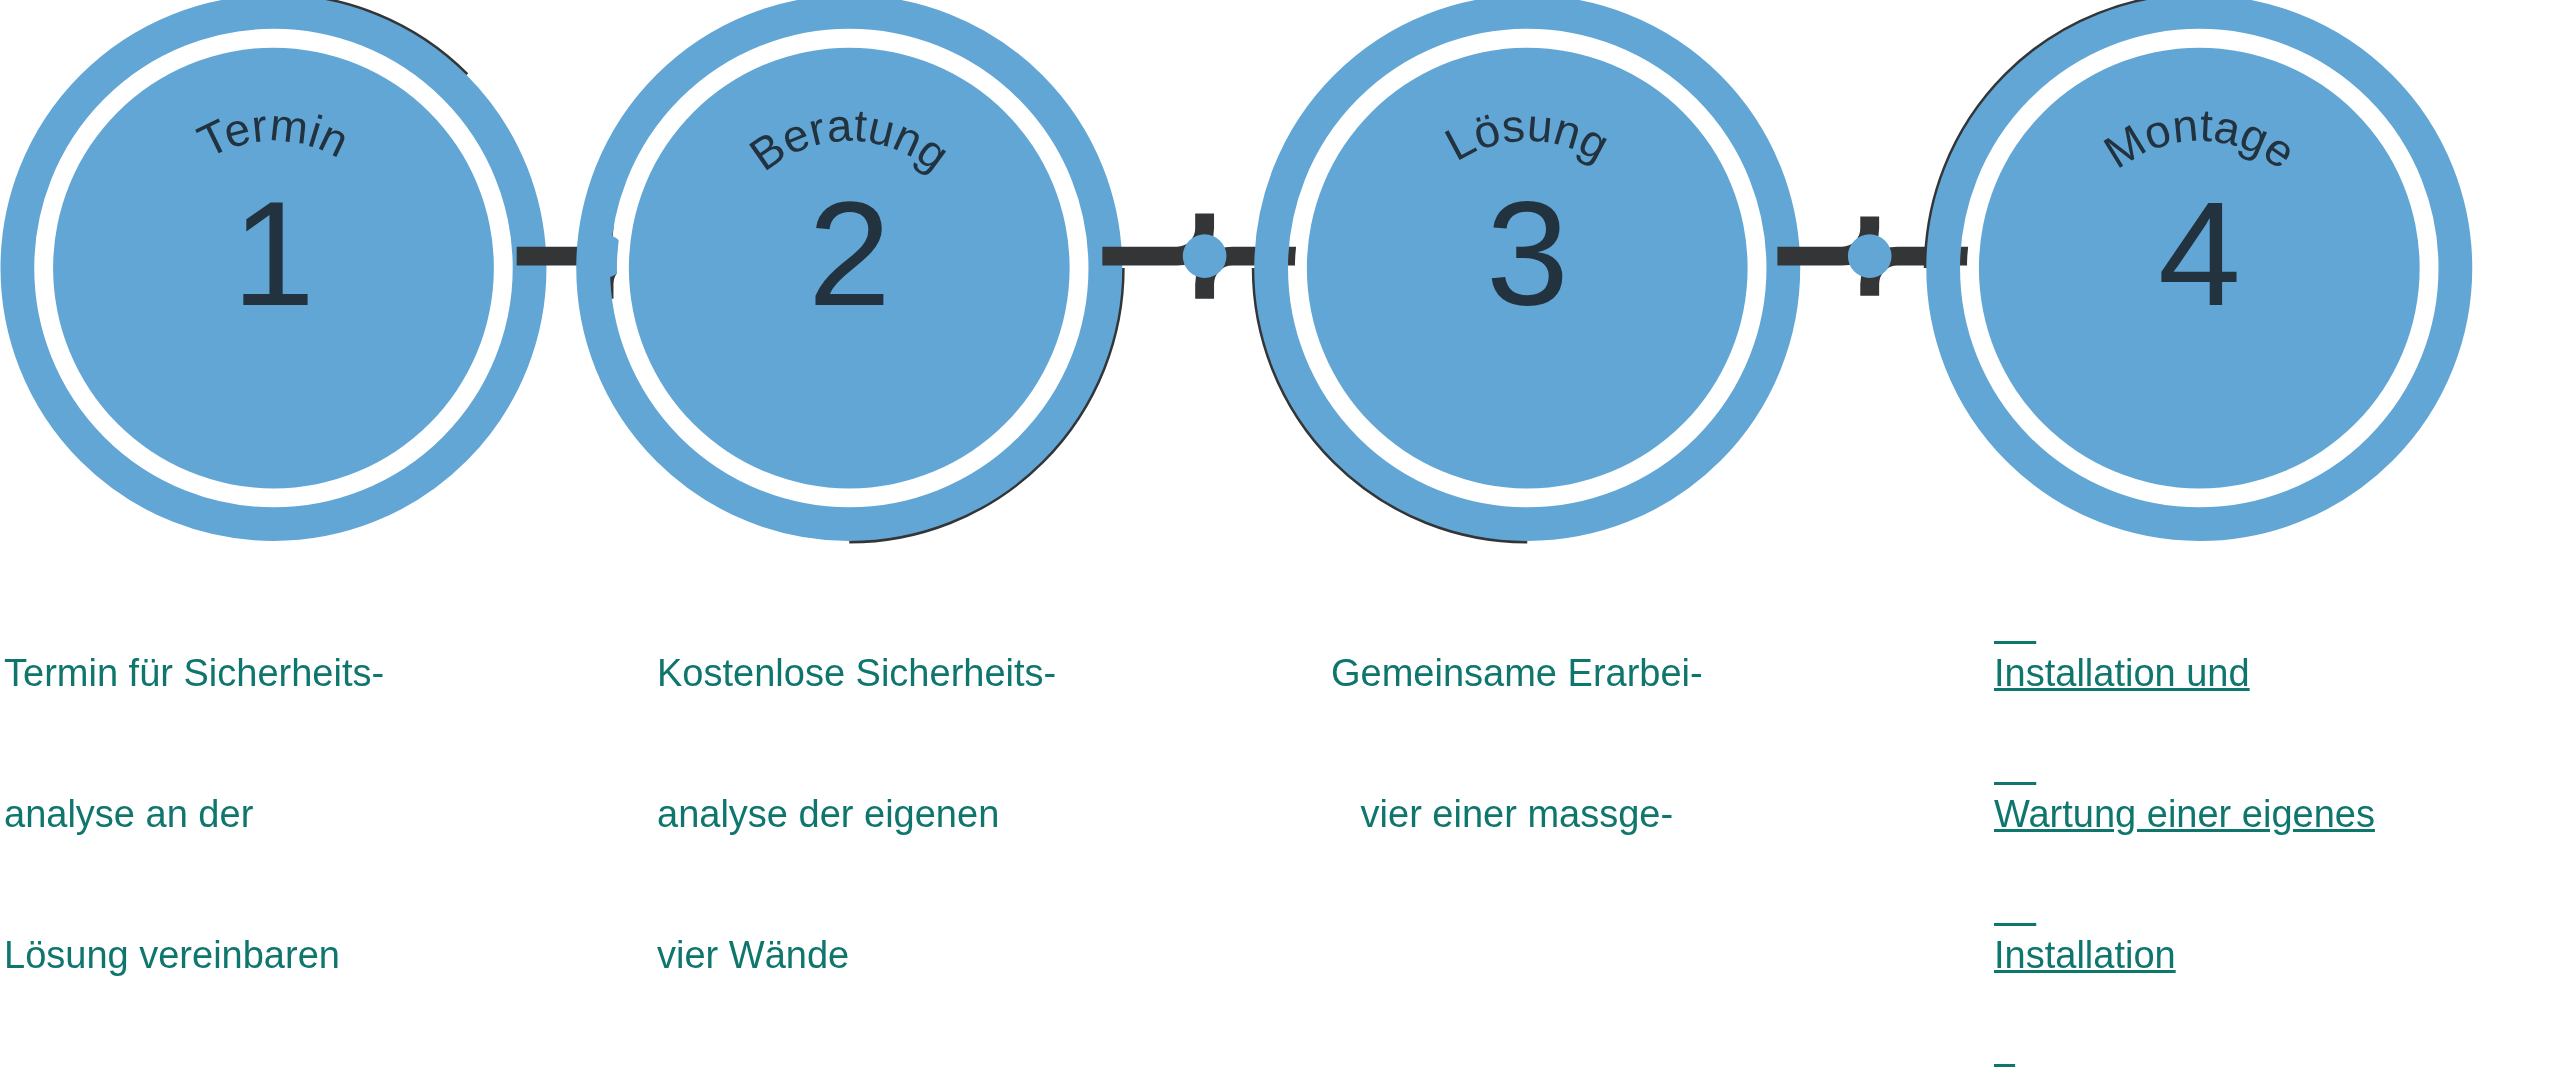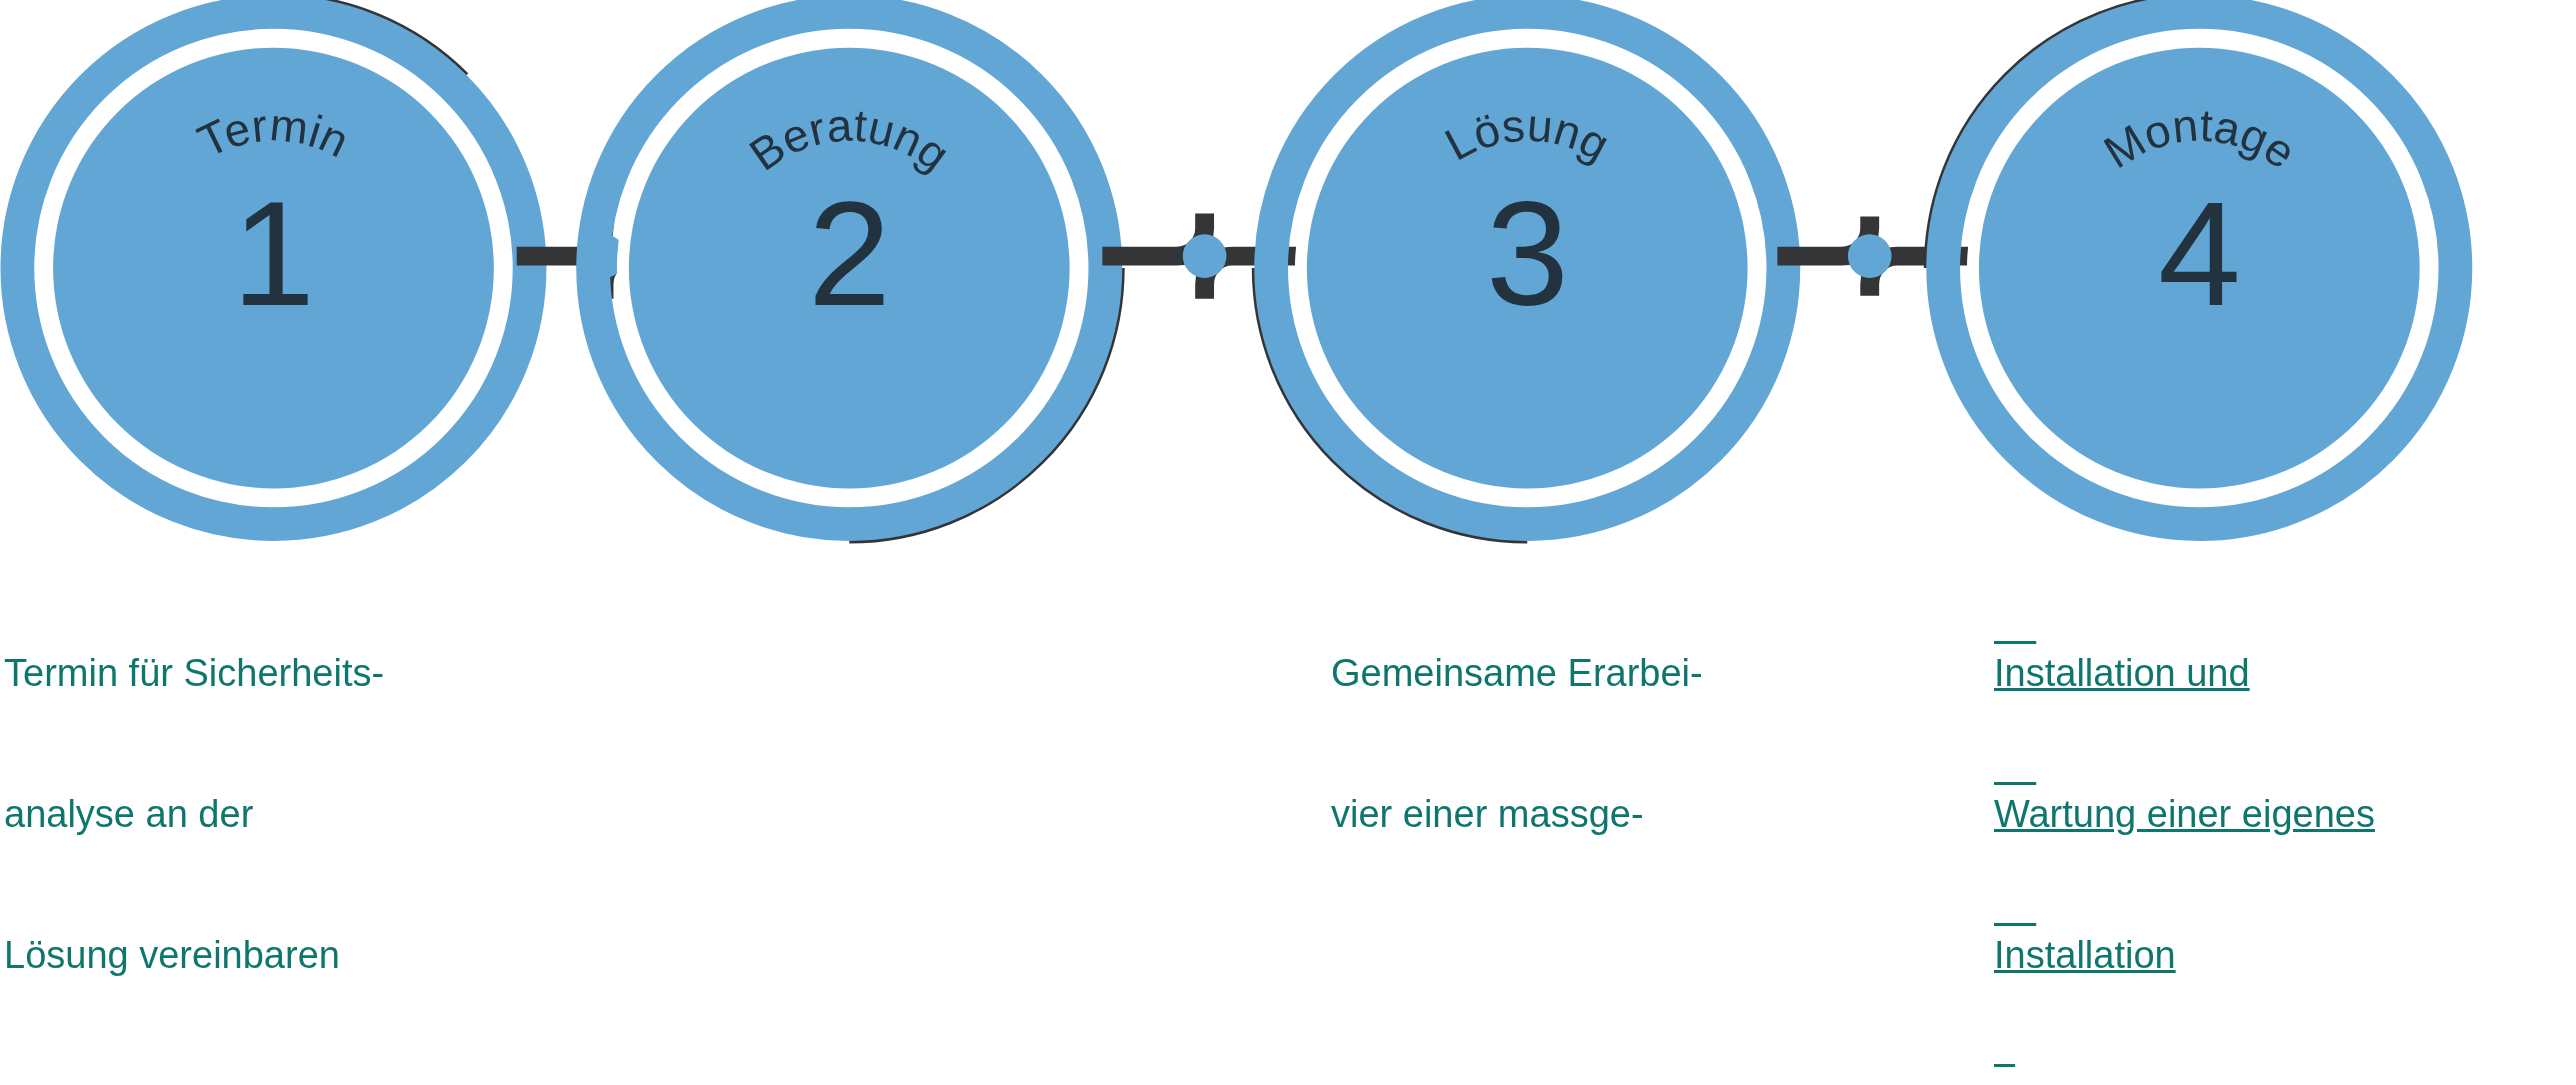--- a/index.html
+++ b/index.html
@@ -134,22 +134,27 @@
   <div class="step-number" style="left:750px; top:179px;">2</div>
   <div class="step-number" style="left:1428px; top:179px;">3</div>
   <div class="step-number" style="left:2100px; top:179px;">4</div>
 
   <div class="caption" style="left:4px; top:556px;">
     <span class="caption-line">Termin für Sicherheits-</span>
     <span class="caption-line">analyse an der</span>
     <span class="caption-line">Lösung vereinbaren</span>
   </div>
 
+  <div class="caption" style="left:657px; top:556px;">
+    <span class="caption-line">Kostenlose Sicherheits-</span>
+    <span class="caption-line">analyse der eigenen</span>
+    <span class="caption-line">vier Wände</span>
+  </div>
 
-  <div class="caption" style="left:1331px; top:556px;">
+  <div class="caption" style="left:1331px; top:556px;text-align:center;">
     <span class="caption-line">Gemeinsame Erarbei-</span>
     <span class="caption-line">vier einer massge-</span>
   </div>
 
   <div class="caption" style="left:1994px; top:556px;text-decoration:underline;">
     <span class="caption-line">Installation und</span>
     <span class="caption-line">Wartung einer eigenes</span>
     <span class="caption-line">Installation</span>
   </div>
 

